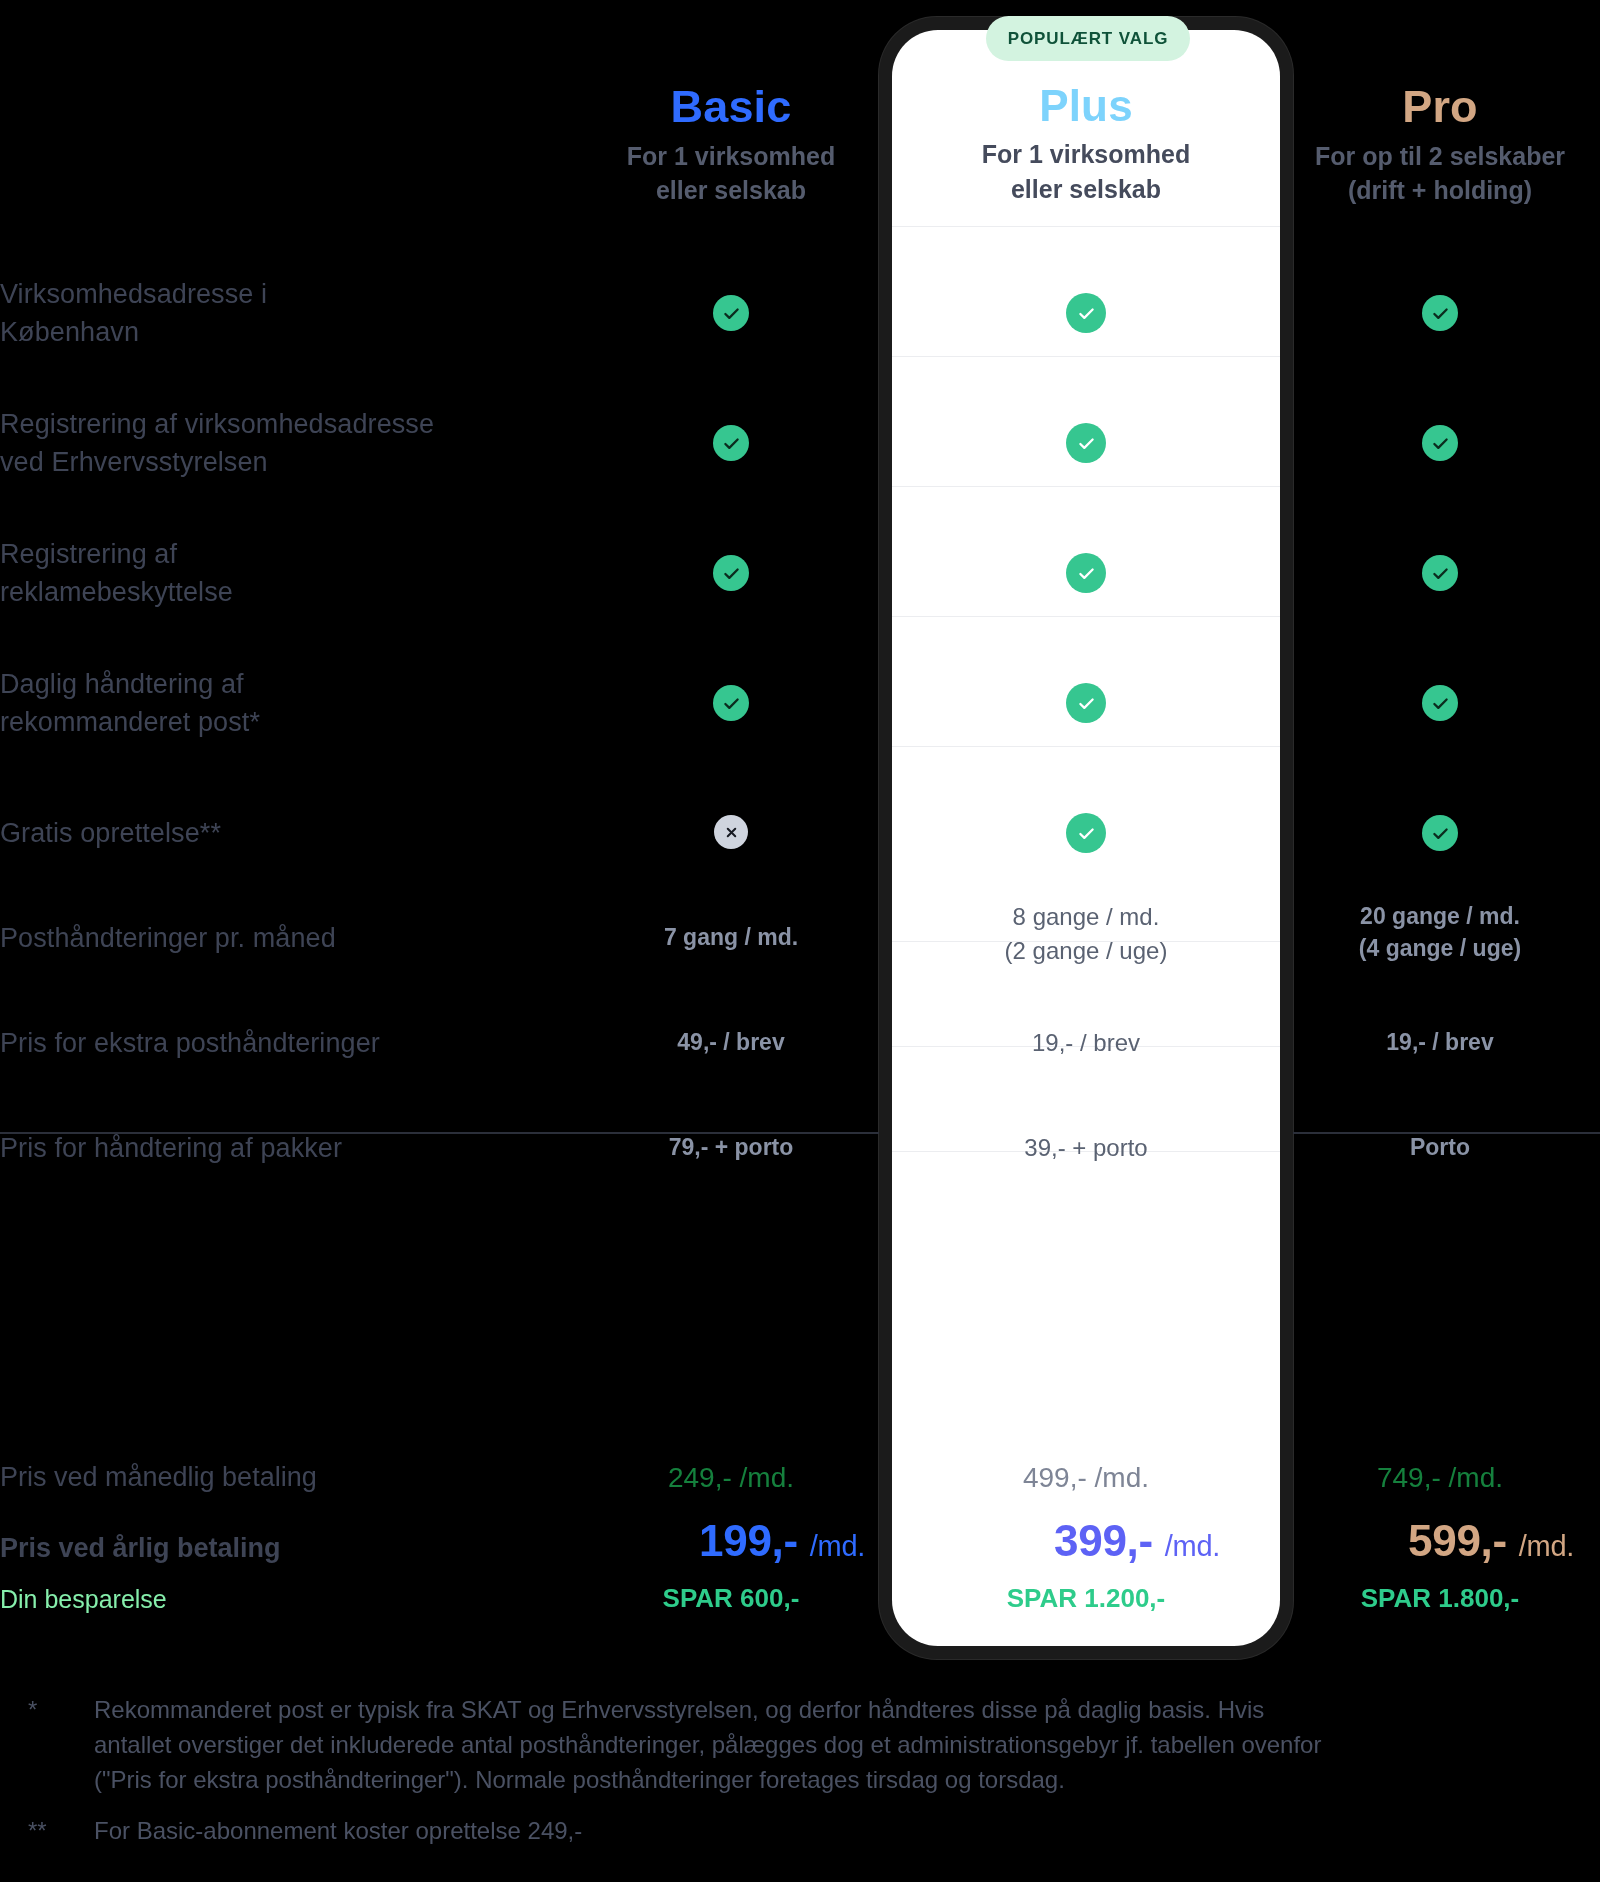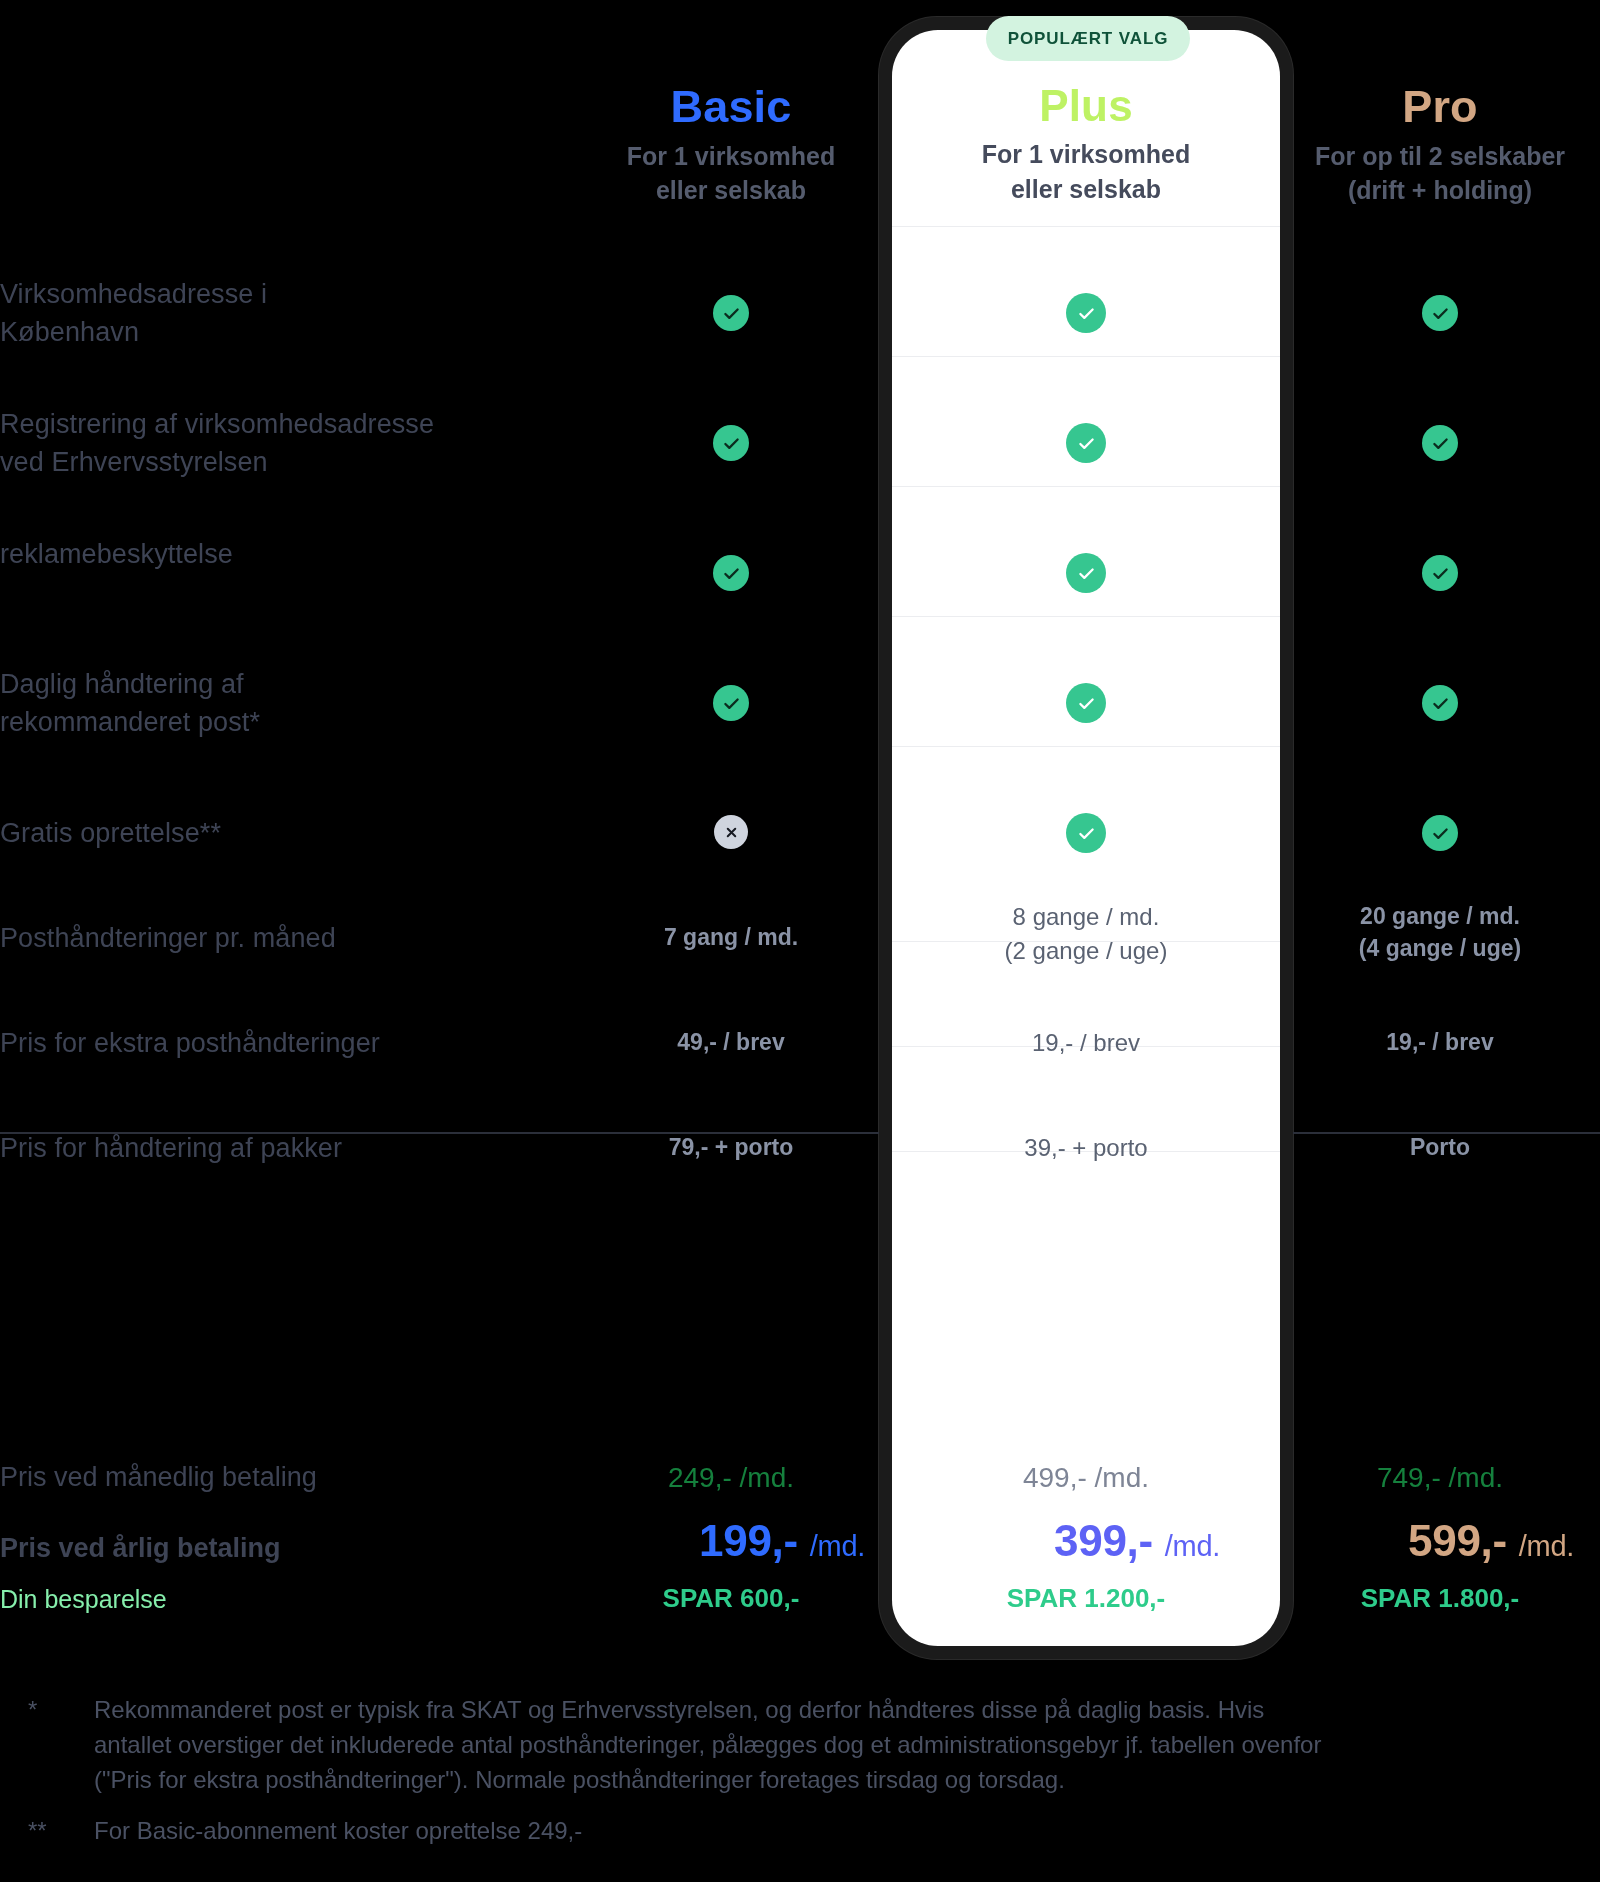--- a/index.html
+++ b/index.html
@@ -126,21 +126,21 @@
   
   .hdr { position: absolute; text-align: center; }
   .hdr-title { font-size: 45px; font-weight: 700; line-height: 1.1; letter-spacing: .2px;}
   .hdr-sub { font-size: 25px; line-height: 1.38; margin-top: 7px; font-weight: 700;}
 
   .hdr-basic { left: 597px; top: 82px; width: 268px; }
   .hdr-basic .hdr-title { color: #2F6BFF; }
   .hdr-basic .hdr-sub { color: #555C6E; }
 
   .hdr-plus { left: 952px; top: 82px; width: 268px; z-index: 6;}
-  .hdr-plus .hdr-title { color: #bef264; font-size: 44px;}
+  .hdr-plus .hdr-title { color: #7dd3fc; font-size: 44px;}
   .hdr-plus .hdr-sub { color: #454B5C; }
 
   .hdr-pro { left: 1306px; top: 82px; width: 268px; }
   .hdr-pro .hdr-title { color: #D2A683; }
   .hdr-pro .hdr-sub { color: #555C6E; }
 
   
   .divider-left {
     position: absolute;
     left: 0; top: 1132px;
@@ -276,20 +276,21 @@
             <path d="M5 12.5l4.5 4.5L19 7.5" stroke="#ffffff" stroke-width="2.6" stroke-linecap="round" stroke-linejoin="round"></path>
           </svg>
         </span></div>
       <div class="cell-pro cell-val" style="top:425px"><span class="check dark">
           <svg viewBox="0 0 24 24" fill="none">
             <path d="M5 12.5l4.5 4.5L19 7.5" stroke="#10301F" stroke-width="2.6" stroke-linecap="round" stroke-linejoin="round"></path>
           </svg>
         </span></div>
       <div class="row" style="top:535px">
         <div class="cell-label">
+          <div>Registrering af</div>
           <div>reklamebeskyttelse</div>
         </div>
       </div>
       <div class="cell-basic cell-val" style="top:555px"><span class="check dark">
           <svg viewBox="0 0 24 24" fill="none">
             <path d="M5 12.5l4.5 4.5L19 7.5" stroke="#10301F" stroke-width="2.6" stroke-linecap="round" stroke-linejoin="round"></path>
           </svg>
         </span></div>
       <div class="cell-plus cell-val" style="top:553px"><span class="check big light">
           <svg viewBox="0 0 24 24" fill="none">

